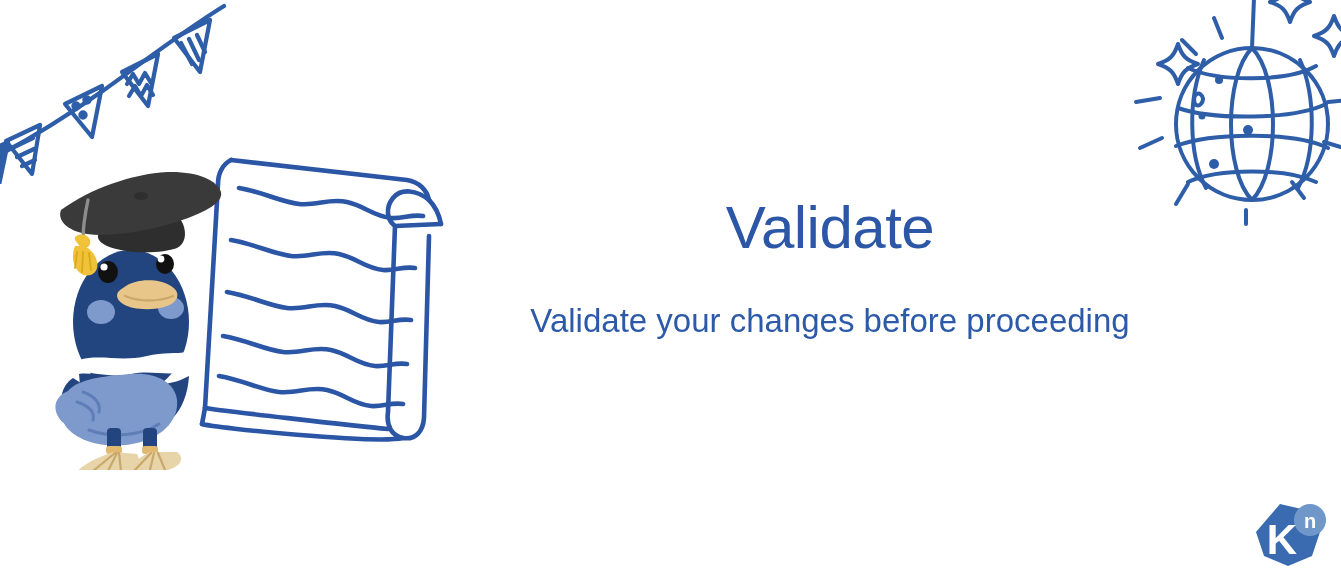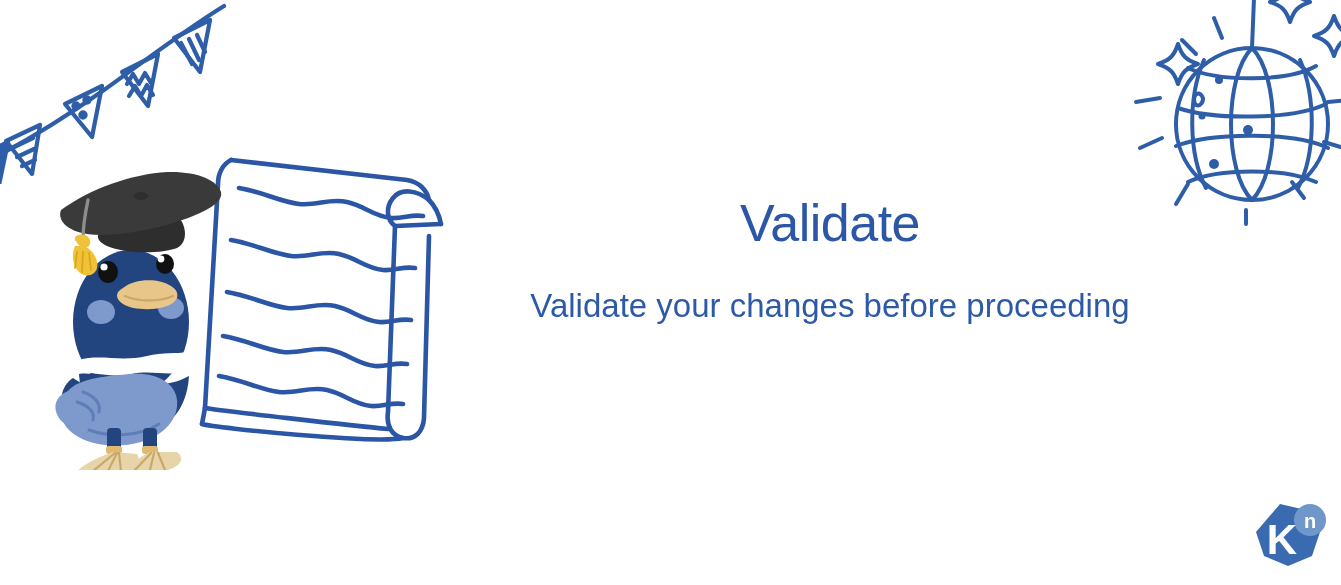--- a/index.html
+++ b/index.html
@@ -45,34 +45,34 @@
   }
   #text-block {
     position: absolute;
     left: 470px;
     top: 196px;
     width: 720px;
     text-align: center;
   }
   #page-title {
     font-family: "Liberation Sans", sans-serif;
-    font-size: 52px;
+    font-size: 60px;
     font-weight: 300;
     letter-spacing: -0.5px;
     color: #2c57a7;
     line-height: 1.05;
     margin: 0;
     white-space: nowrap;
   }
   #page-subtitle {
     font-family: "Liberation Sans", sans-serif;
     font-size: 33px;
     font-weight: 400;
     color: #2c5aa8;
-    margin: 0;
+    margin: 7px;
     padding-top: 36px;
     white-space: nowrap;
   }
   #brand-logo {
     position: absolute;
     left: 1248px;
     top: 500px;
     width: 84px;
     height: 72px;
   }

